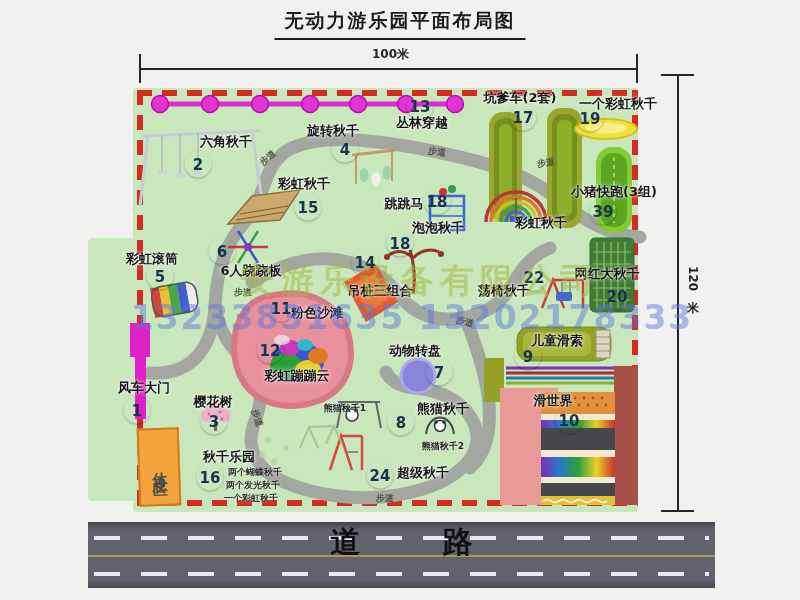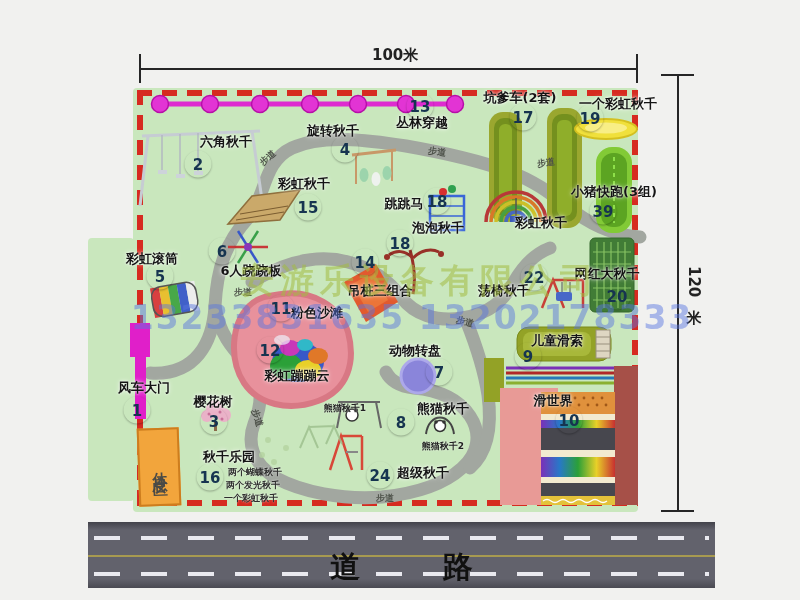--- a/index.html
+++ b/index.html
@@ -4,21 +4,21 @@
 <style>
   html,body{margin:0;padding:0;background:#e9e9e7;}
   .stage{position:relative;width:800px;height:600px;background:#f1f1ef;overflow:hidden;
          font-family:"DejaVu Sans","Liberation Sans",sans-serif;}
   
   .title{position:absolute;top:7px;left:50%;transform:translateX(-50%);
          font-size:19px;font-weight:bold;color:#1b1b1b;letter-spacing:2px;
          border-bottom:2px solid #1b1b1b;padding:1px 10px 4px;white-space:nowrap;z-index:9;}
   
   .dimline{position:absolute;background:#262626;z-index:2;}
-  .dimlabel{position:absolute;font-size:15px;font-weight:600;color:#222;z-index:2;white-space:nowrap;}
+  .dimlabel{position:absolute;font-size:12px;font-weight:600;color:#222;z-index:2;white-space:nowrap;}
   .dimlabel.vert{writing-mode:vertical-rl;}
   
   .park{position:absolute;background:#c9e7bd;border-radius:4px;z-index:1;}
   .bdash-h{position:absolute;height:6px;z-index:2;
       background:repeating-linear-gradient(90deg,#d62b20 0 15px,rgba(0,0,0,0) 15px 25px);}
   .bdash-v{position:absolute;width:6px;z-index:2;
       background:repeating-linear-gradient(180deg,#d62b20 0 15px,rgba(0,0,0,0) 15px 25px);}
   svg.art{position:absolute;left:0;top:0;z-index:3;pointer-events:none;}
   
   .lbl{position:absolute;transform:translate(-50%,-50%);font-size:13px;font-weight:bold;color:#141414;
@@ -38,32 +38,33 @@
         transform:rotate(-2deg);}
   .rest span{writing-mode:vertical-rl;font-size:15px;font-weight:bold;color:#4a4a46;letter-spacing:5px;}
   
   .wm-co{position:absolute;left:420px;top:281px;transform:translate(-50%,-50%);font-size:34px;font-weight:bold;
         color:rgba(163,188,66,.55);letter-spacing:6px;z-index:7;white-space:nowrap;}
   .wm-ph{position:absolute;left:412px;top:317px;transform:translate(-50%,-50%);font-size:33px;font-weight:bold;
         color:rgba(88,118,224,.48);letter-spacing:2px;z-index:7;white-space:nowrap;}
   
   .road{position:absolute;left:88px;top:522px;width:627px;height:66px;z-index:8;
         background:linear-gradient(#43434b,#62626c 12%,#62626c 86%,#4a4a52);
-        display:flex;align-items:flex-end;justify-content:center;}
+        display:flex;align-items:flex-start;justify-content:center;}
   .road .dash{position:absolute;left:6px;right:6px;height:4px;
         background:repeating-linear-gradient(90deg,#e9e9ef 0 26px,rgba(0,0,0,0) 26px 47px);}
   .road .yellow{position:absolute;left:0;right:0;height:2px;top:33px;background:#a79a50;}
   .road-label{position:relative;font-size:30px;font-weight:bold;color:#101010;letter-spacing:36px;
         padding-left:36px;z-index:1;}
 </style>
 </head>
 <body>
 
 <div class="stage">
 
+  <div class="title">无动力游乐园平面布局图</div>
 
   <div class="dimline" style="left:140px;top:68px;width:498px;height:2px"></div>
   <div class="dimline" style="left:139px;top:54px;width:2px;height:29px"></div>
   <div class="dimline" style="left:636px;top:54px;width:2px;height:29px"></div>
   <div class="dimlabel" style="left:372px;top:46px">100米</div>
 
   <div class="dimline" style="left:677px;top:75px;width:2px;height:437px"></div>
   <div class="dimline" style="left:661px;top:74px;width:33px;height:2px"></div>
   <div class="dimline" style="left:661px;top:510px;width:33px;height:2px"></div>
   <div class="dimlabel vert" style="left:684px;top:266px">120米</div>

